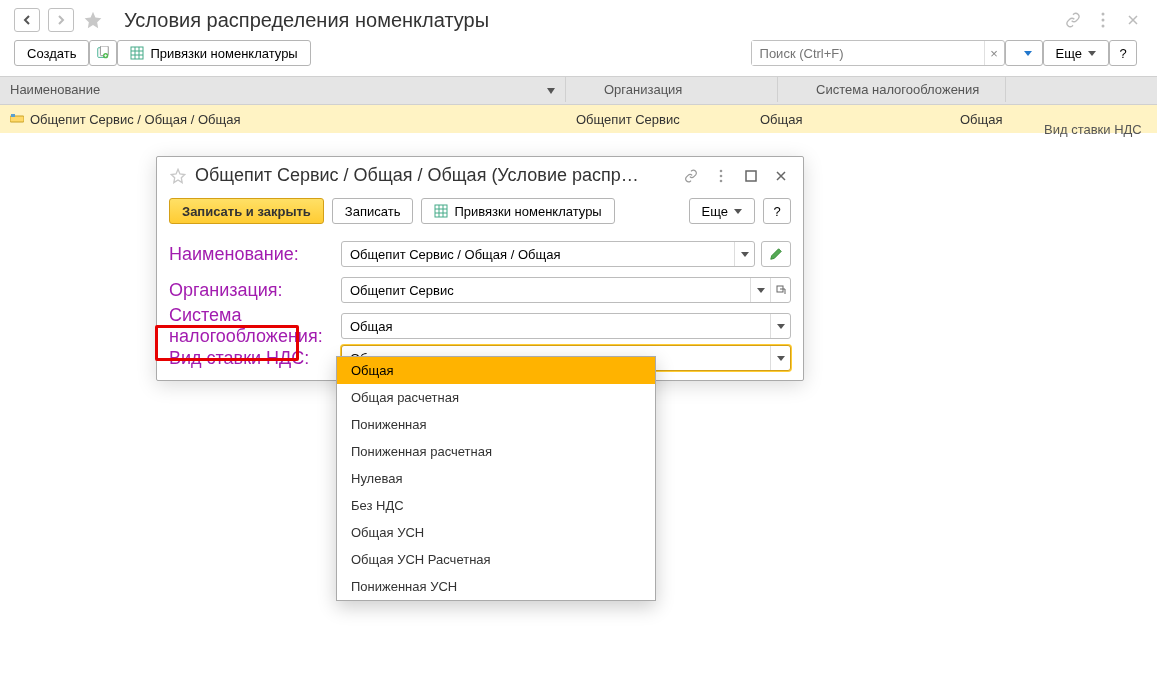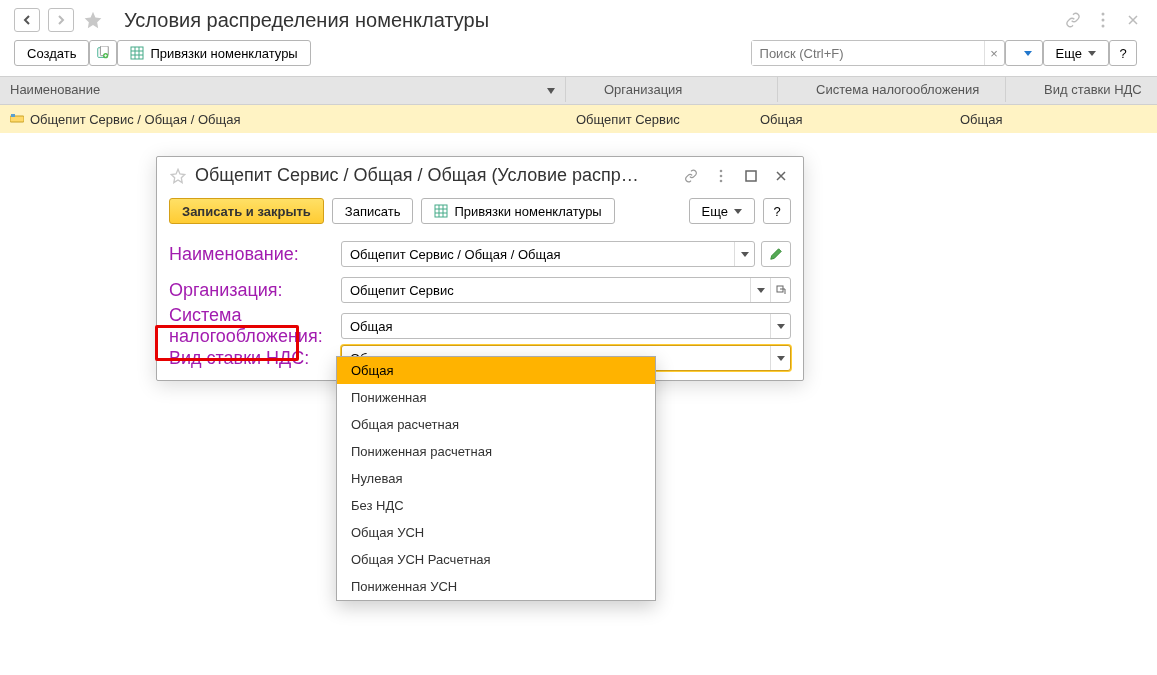--- a/index.html
+++ b/index.html
@@ -19,21 +19,21 @@
   .btn-primary { background: linear-gradient(#ffe066, #ffcc33); border-color: #d4a017; font-weight: bold; color: #333; }
   .toolbar-spacer { flex: 1; }
   .search-box { display: flex; border: 1px solid #c0c0c0; border-radius: 3px; height: 26px; width: 254px; }
   .search-box input { border: none; outline: none; padding: 0 8px; flex: 1; font-size: 13px; color: #8b5cf6; }
   .search-box .clear { width: 20px; display: flex; align-items: center; justify-content: center; border-left: 1px solid #e0e0e0; cursor: pointer; color: #888; }
   .search-btn { width: 38px; justify-content: center; }
   
   .table-wrap { border-top: 1px solid #d0d0d0; }
   .table-head { display: flex; background: #e5e5e5; border-bottom: 1px solid #d0d0d0; height: 28px; align-items: flex-start; gap: 28px; }
   .th { padding: 5px 10px; border-right: 1px solid #d0d0d0; font-size: 13px; color: #555; display: flex; align-items: center; }
-  .th:last-child { border-right: none; }
+  .th:last-child { border-right: none; margin-top: 40px; }
   .th .sort { margin-left: auto; color: #666; }
   .table-row { display: flex; height: 28px; align-items: stretch; }
   .table-row.selected { background: #fff3c4; }
   .td { padding: 4px 10px; border-right: 1px solid transparent; display: flex; align-items: center; gap: 6px; }
   .col-name  { width: 566px; flex: 0 0 566px; }
   .col-org   { width: 184px; flex: 0 0 184px; }
   .col-tax   { width: 200px; flex: 0 0 200px; }
   .col-vat   { flex: 1; }
   .row-icon { width: 14px; height: 10px; }
   
@@ -280,21 +280,21 @@
           </div>
       </div>
     </div>
   </div>
 </div>
 
 <div class="highlight-box"></div>
 
 <div class="dropdown">
   <div class="opt selected">Общая</div>
+  <div class="opt">Общая расчетная</div>
   <div class="opt">Пониженная</div>
-  <div class="opt">Общая расчетная</div>
   <div class="opt">Пониженная расчетная</div>
   <div class="opt">Нулевая</div>
   <div class="opt">Без НДС</div>
   <div class="opt">Общая УСН</div>
   <div class="opt">Общая УСН Расчетная</div>
   <div class="opt">Пониженная УСН</div>
 </div>
 
 </body></html>

